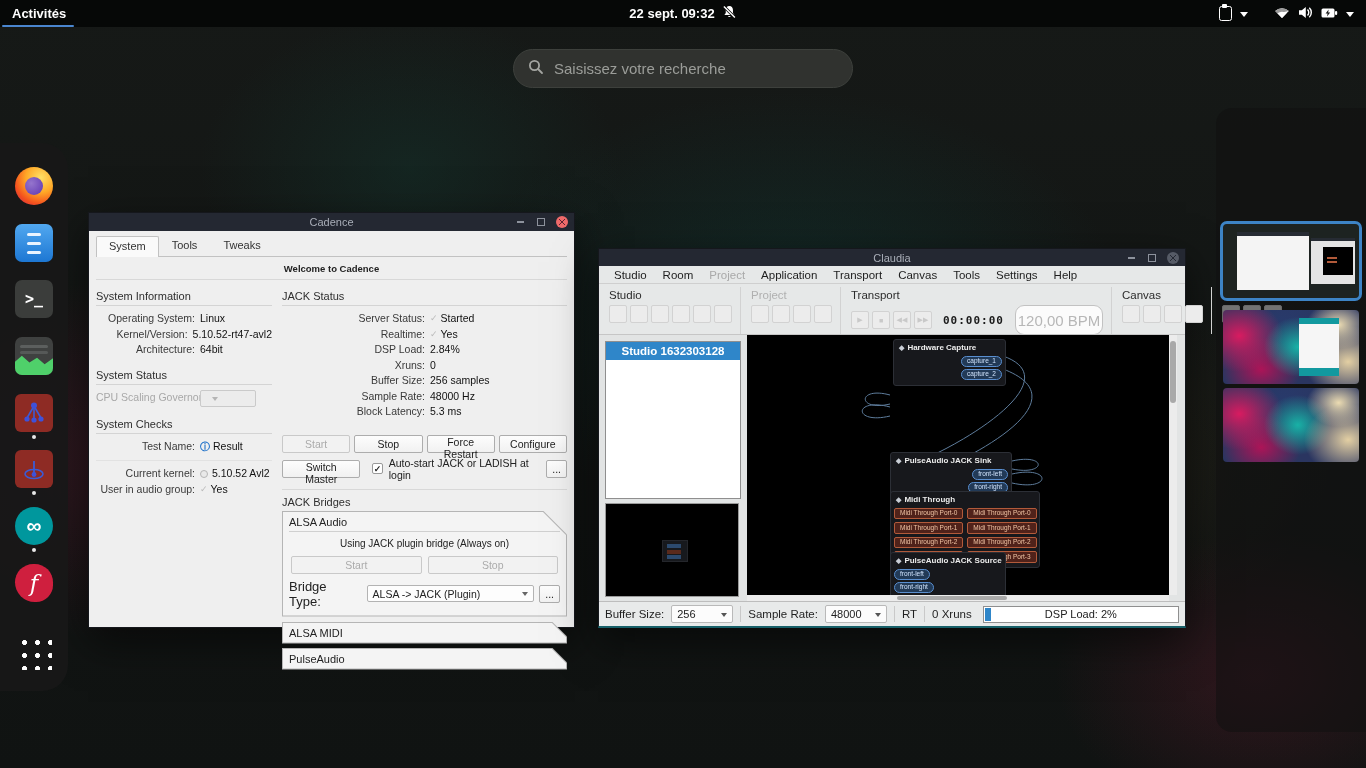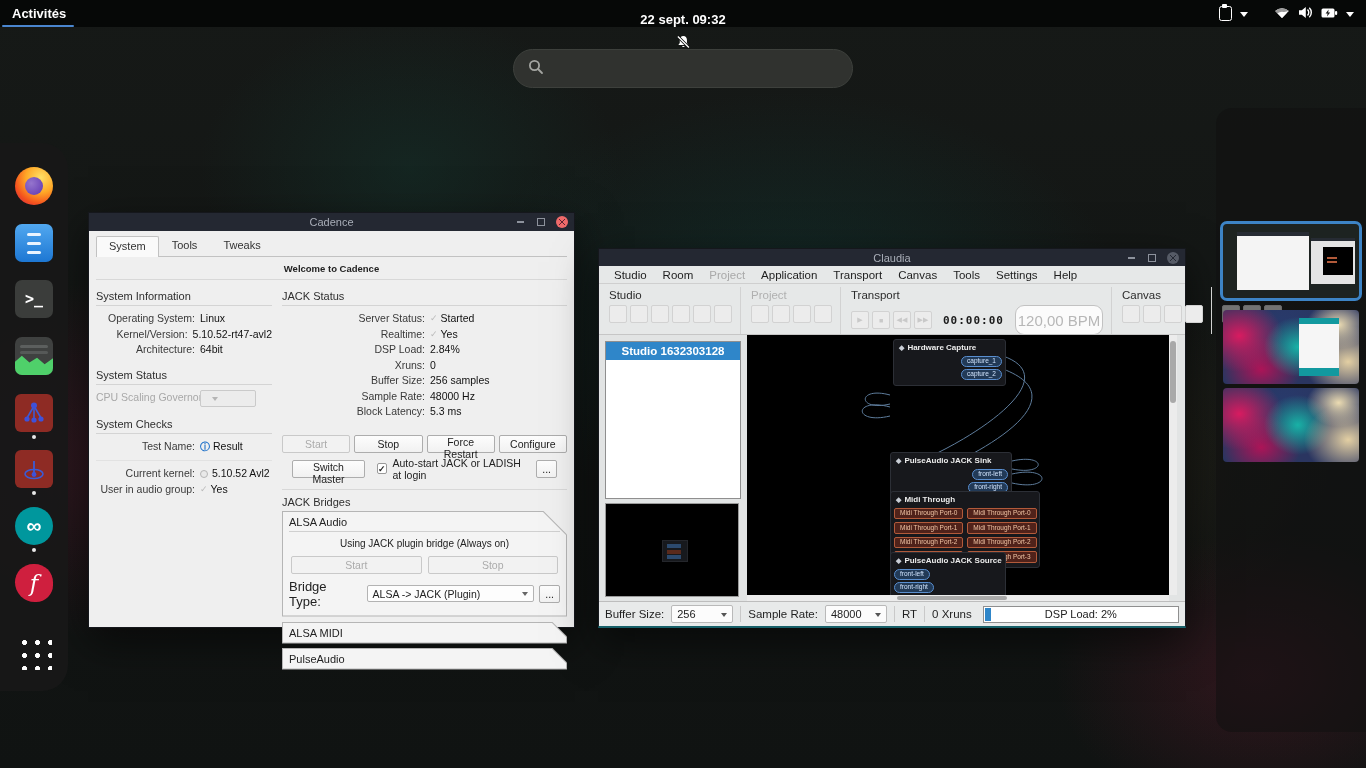--- a/index.html
+++ b/index.html
@@ -12,21 +12,21 @@
       radial-gradient(460px 300px at 58% 40%, rgba(12,86,80,.28), transparent 72%),
       radial-gradient(340px 240px at 80% 60%, rgba(80,65,35,.22), transparent 70%),
       radial-gradient(280px 200px at 92% 88%, rgba(140,30,60,.25), transparent 72%),
       linear-gradient(#161917,#101312);
   }
 
   
   .topbar { position:absolute; left:0; top:0; width:1366px; height:27px; background:#060807; display:flex; align-items:center; color:#fff; z-index:50; }
   .activities { position:relative; height:27px; display:flex; align-items:center; padding:0 12px; font-size:13px; font-weight:bold; color:#fff; cursor:pointer; }
   .activities::after { content:""; position:absolute; left:2px; right:4px; bottom:0; height:2px; background:#4a86cf; border-radius:2px; }
-  .clockwrap { position:absolute; left:50%; transform:translateX(-50%); display:flex; align-items:center; gap:8px; height:27px; padding:12px 10px;flex-direction:column; }
+  .clockwrap { position:absolute; left:50%; transform:translateX(-50%); display:flex; align-items:center; gap:8px; height:27px; padding:0 10px; }
   .clock { font-size:13px; font-weight:bold; color:#fff; }
   .tray { position:absolute; right:8px; top:0; height:27px; display:flex; align-items:center; gap:18px; }
   .traygroup { display:flex; align-items:center; gap:8px; height:27px; padding:0 4px; }
   .clipicon { position:relative; width:13px; height:15px; border:1.5px solid #fff; border-radius:2.5px; }
   .clipicon::before { content:""; position:absolute; top:-3px; left:2px; width:5px; height:4px; background:#fff; border-radius:1px; }
   .caretdown { width:0; height:0; border:4px solid transparent; border-top:5px solid #fff; margin-top:5px; }
 
   
   .searchwrap { position:absolute; left:513px; top:49px; width:340px; height:39px; background:#30322f; border:1px solid #3d403c; border-radius:20px; display:flex; align-items:center; padding:0 14px; gap:10px; z-index:40; }
   .searchwrap input { flex:1; background:transparent; border:none; outline:none; font-size:15px; color:#ddd; font-family:"Liberation Sans", sans-serif; }
@@ -88,21 +88,21 @@
   .infoicon { color:#1d70c9; font-size:10px; padding-right:3px; font-weight:bold; }
   .radioicon { width:8px; height:8px; border:1px solid #b5b5b5; border-radius:50%; background:#e9e9e9; margin-right:4px; display:inline-block; }
   .combo { height:17px; border:1px solid #b3b3b3; background:#fdfdfd; border-radius:2px; display:inline-flex; align-items:center; gap:6px; padding:0 5px; font-size:10.5px; color:#222; cursor:pointer; }
   .combo .dcaret { width:0; height:0; border:3.5px solid transparent; border-top:4.5px solid #666; margin-top:4px; }
   .combo.disabled { background:#ececec; border-color:#cacaca; }
   .combo.disabled .dcaret { border-top-color:#b5b5b5; }
   .btn { height:18px; border:1px solid #adadad; border-radius:2px; background:linear-gradient(#fdfdfd,#f1f1f1); font-size:10.5px; color:#222; padding:0 8px; font-family:"Liberation Sans",sans-serif; cursor:pointer; }
   .btn:disabled { color:#ababab; background:#f2f2f2; border-color:#c9c9c9; }
   .btnrow { display:flex; gap:4px; margin:8px 0 4px; }
   .btnrow .btn { flex:1; }
-  .mrow { display:flex; align-items:center; gap:6px; margin:4px 10px 8px; }
+  .mrow { display:flex; align-items:center; gap:6px; margin:4px 0 8px; }
   .chk { width:11px; height:11px; border:1px solid #9a9a9a; background:#fff; border-radius:2px; display:flex; align-items:center; justify-content:center; font-size:9px; color:#222; font-weight:bold; cursor:pointer; }
   .chklbl { font-size:10.5px; color:#222; }
   .btn.more { padding:0 5px; flex:0; }
   .cutbox { position:relative; background:#b5b5b5; clip-path:polygon(0 0, calc(100% - 24px) 0, 100% 24px, 100% 100%, 0 100%); padding:1px; margin-bottom:5px; }
   .cutbox-in { background:#f4f4f4; clip-path:polygon(0 0, calc(100% - 23.5px) 0, 100% 23.5px, 100% 100%, 0 100%); padding:0 6px 7px; }
   .cutbox.small { clip-path:polygon(0 0, calc(100% - 15px) 0, 100% 15px, 100% 100%, 0 100%); margin-bottom:4px; }
   .cutbox.small .cutbox-in { clip-path:polygon(0 0, calc(100% - 14.5px) 0, 100% 14.5px, 100% 100%, 0 100%); padding:0 6px; }
   .bridgehdr { font-size:11px; color:#222; padding:4px 0 3px; border-bottom:1px solid #d0d0d0; }
   .bridgehdr.noline { border-bottom:none; padding:4px 0; }
   .bridgestatus { text-align:center; font-size:10px; color:#222; padding:6px 0 2px; }
@@ -227,20 +227,21 @@
     </div>
   </div>
 
   <div class="searchwrap">
     <span>
       <svg width="16" height="16" viewBox="0 0 16 16">
           <circle cx="6.5" cy="6.5" r="4.6" stroke="#a3a5a1" stroke-width="1.8" fill="none"></circle>
           <line x1="10" y1="10" x2="14" y2="14" stroke="#a3a5a1" stroke-width="1.8" stroke-linecap="round"></line>
         </svg>
     </span>
+    <input type="text" placeholder="Saisissez votre recherche" style="">
   </div>
 
   <div class="dock">
     <div class="dock-item">
         <div class="ic ic-firefox"></div>
       </div>
     <div class="dock-item">
         <div class="ic ic-files"></div>
       </div>
     <div class="dock-item">

